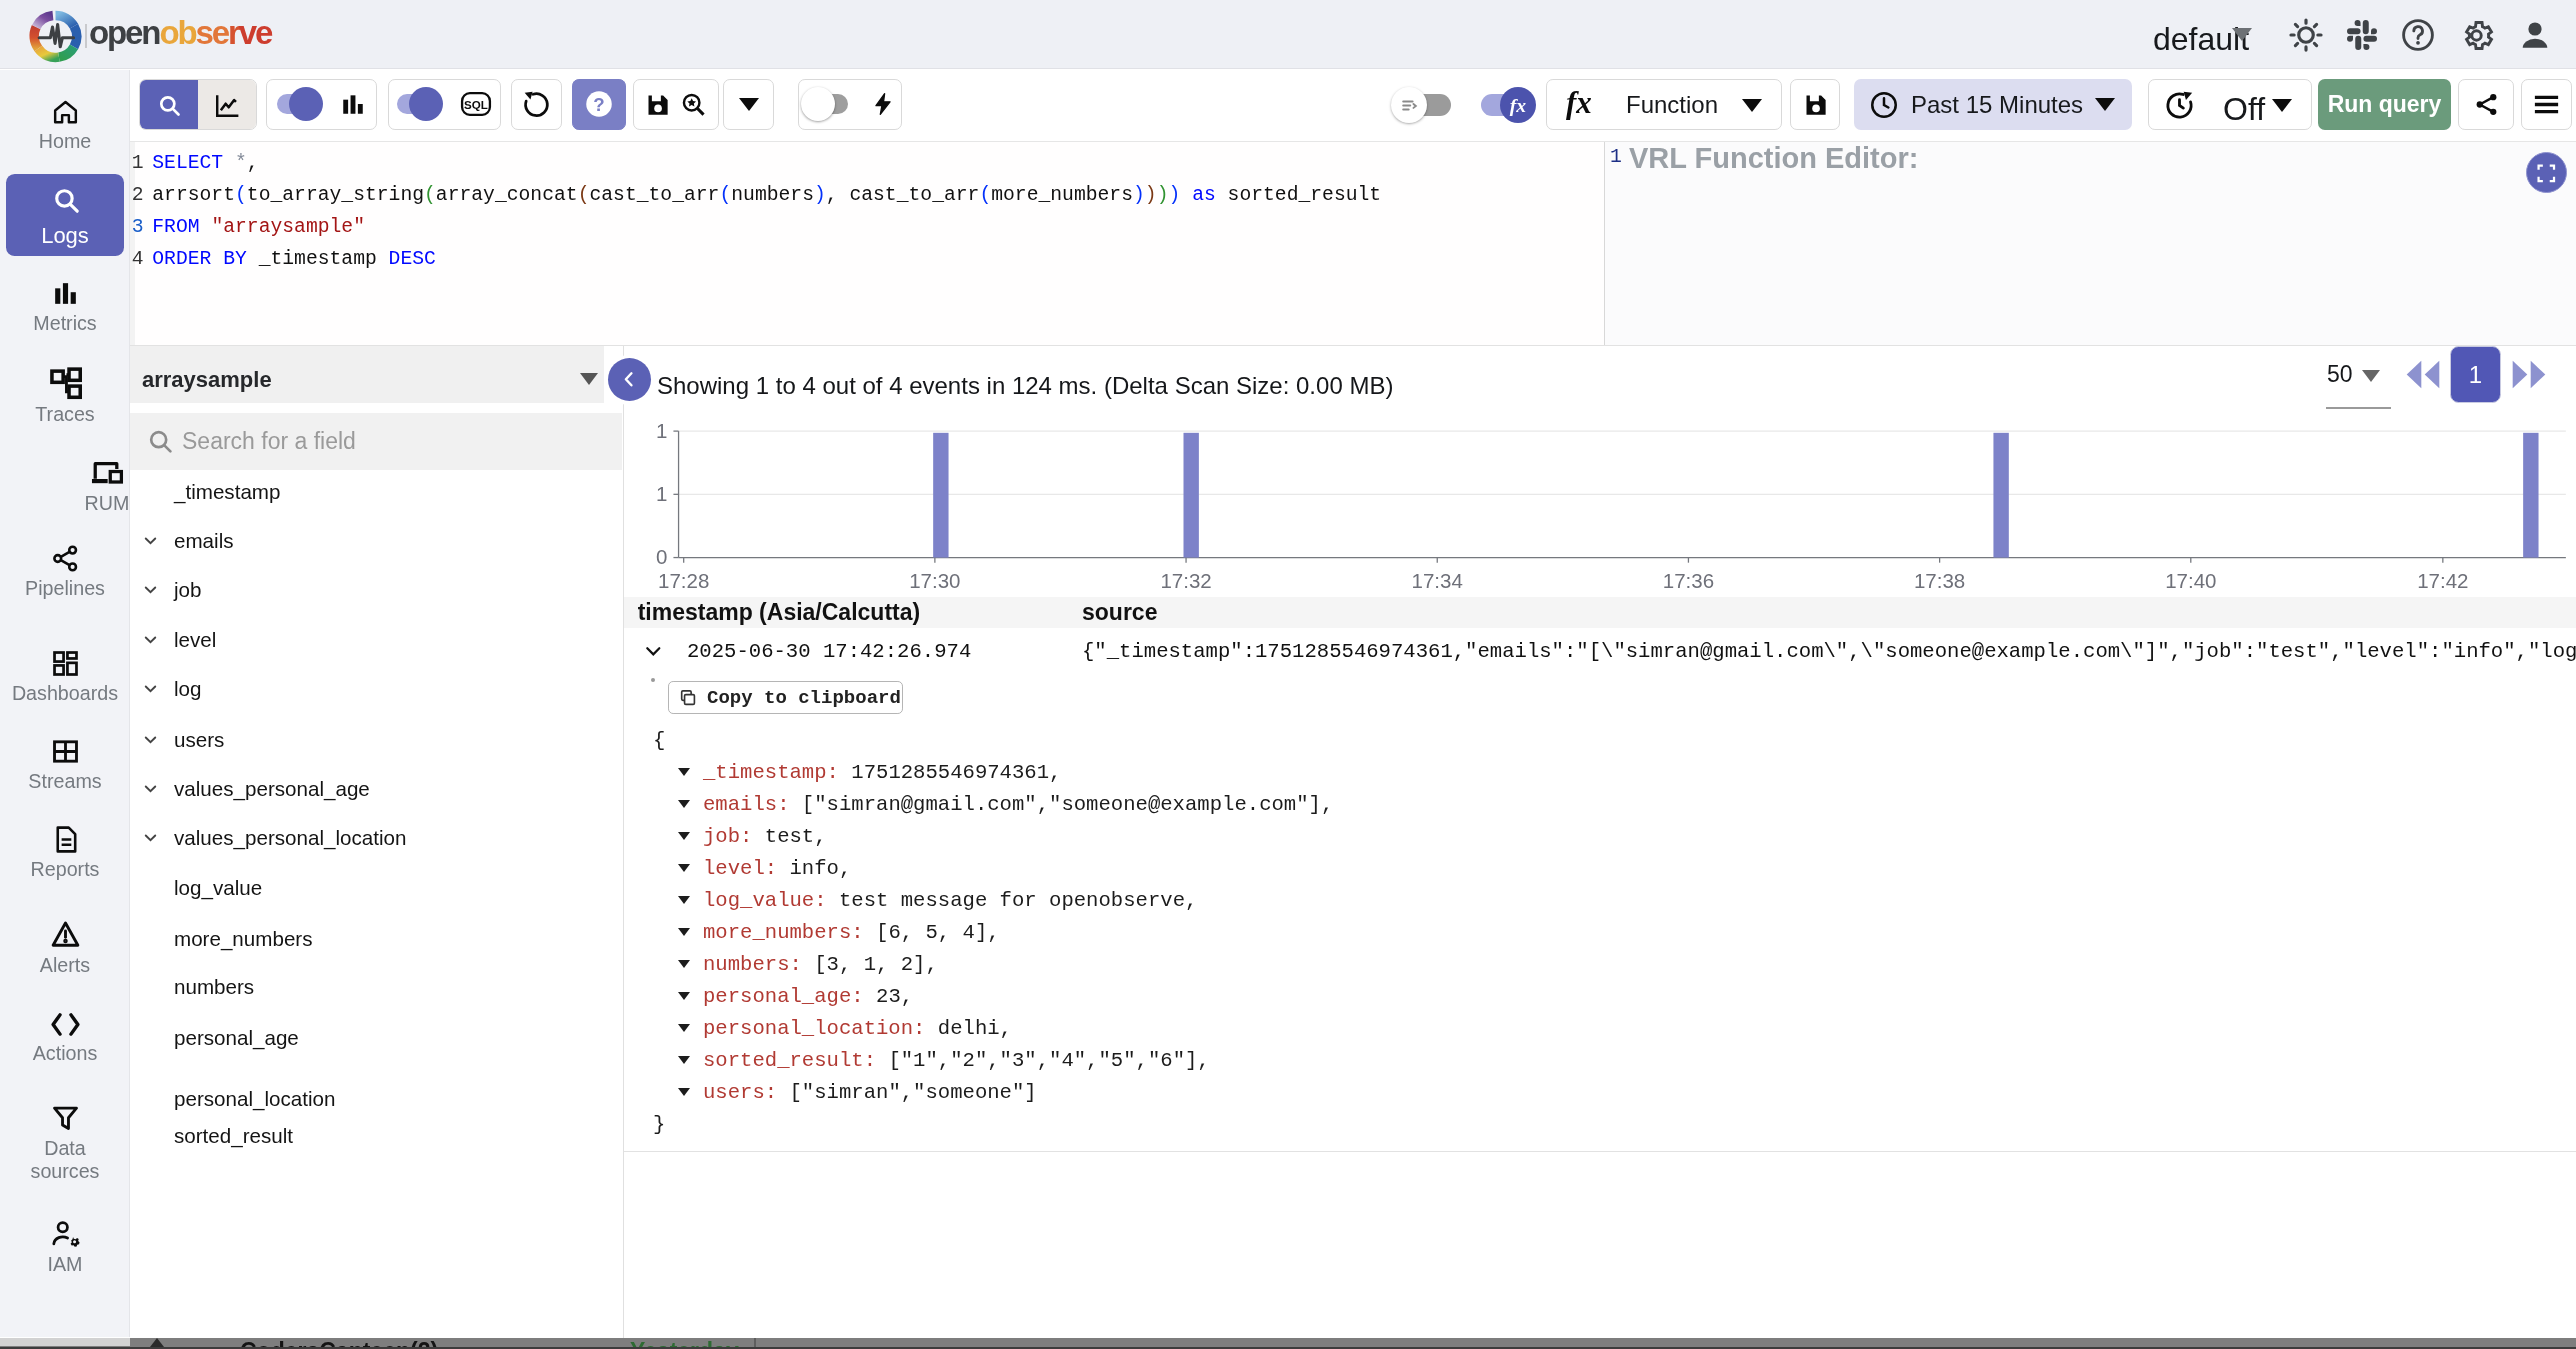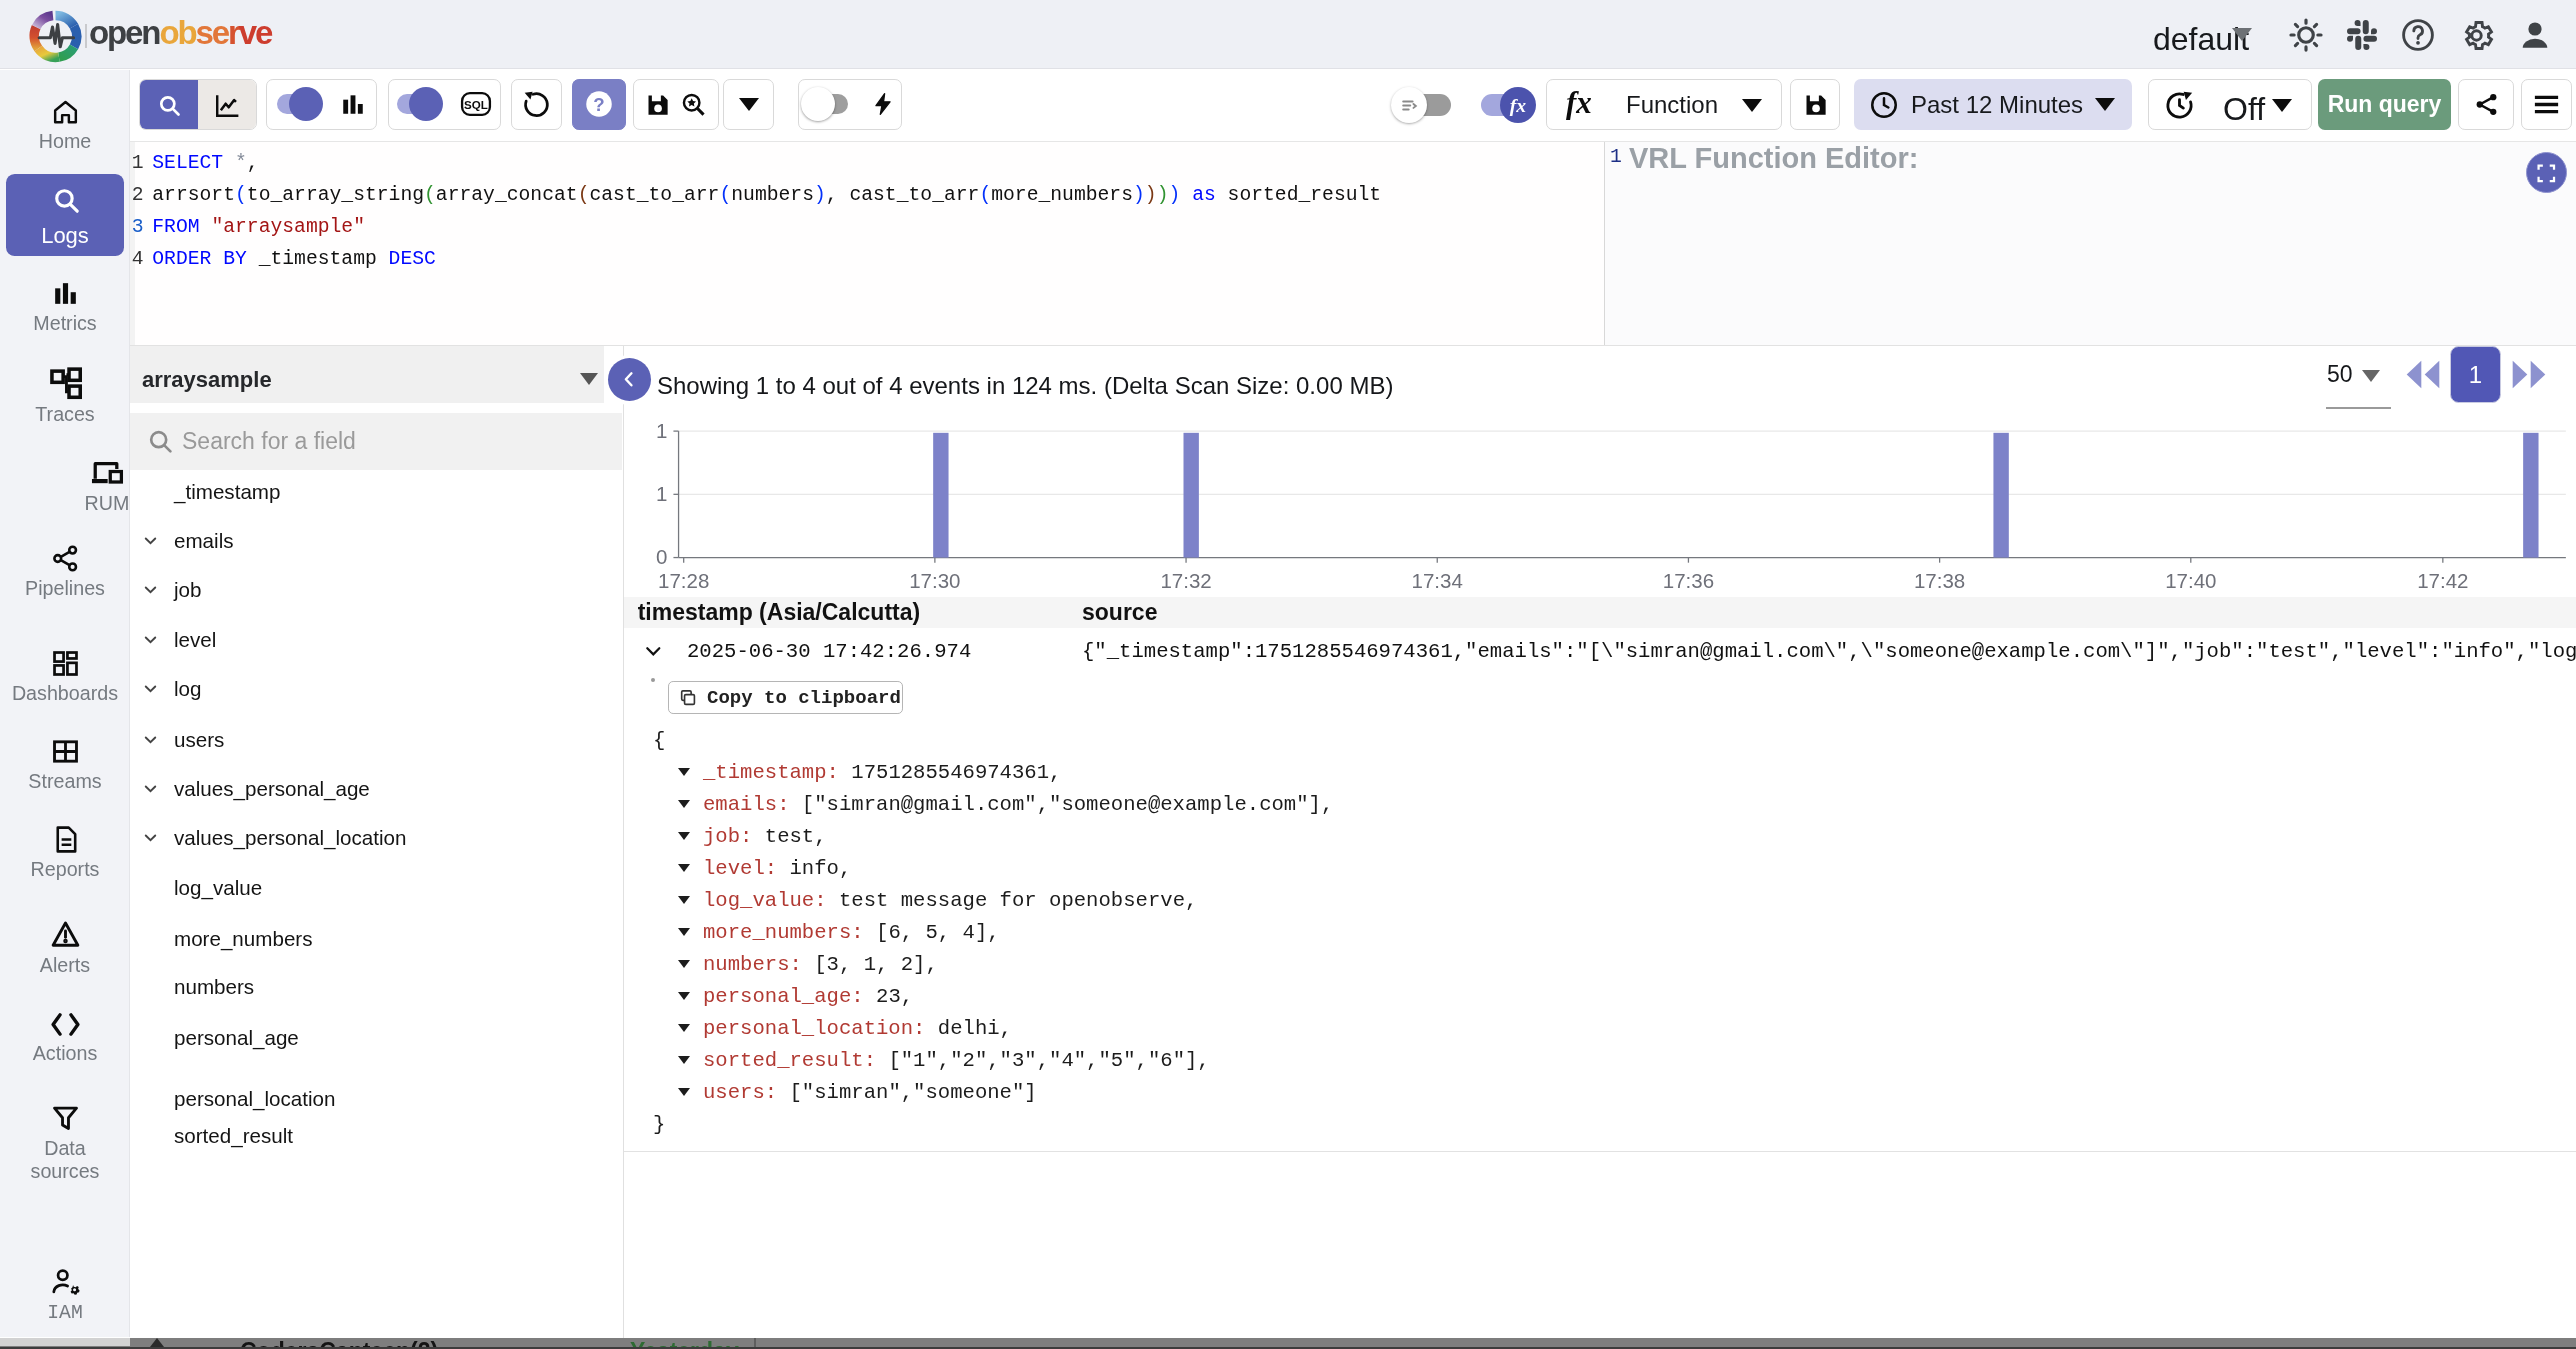--- a/index.html
+++ b/index.html
@@ -170,21 +170,21 @@
           <path d="M12 3.6 21 19.8 H3 Z"></path>
           <path d="M12 9.5 V14" stroke-linecap="round"></path>
           <circle cx="12" cy="16.8" r="0.6" fill="#0c0c0c"></circle>
         </svg><div class="lbl">Alerts</div></div>
     <div class="nav" style="top:940px;"><svg width="33" height="29" viewBox="0 0 24 20" fill="none" stroke="#0c0c0c" stroke-width="2.5" stroke-linecap="round" stroke-linejoin="round">
           <path d="M8 3 3 10 8 17 M16 3 21 10 16 17"></path>
         </svg><div class="lbl">Actions</div></div>
     <div class="nav" style="top:1033px;"><svg width="31" height="31" viewBox="0 0 24 24" fill="none" stroke="#0c0c0c" stroke-width="2.2" stroke-linejoin="round">
           <path d="M3.5 4 H20.5 L14.3 11.4 V19.8 L9.7 17 V11.4 Z"></path>
         </svg><div class="lbl">Data<br>sources</div></div>
-    <div class="nav" style="top:1195px;font-family:Liberation Mono, monospace;"><svg width="33" height="33" viewBox="0 0 24 24" fill="none" stroke="#0c0c0c" stroke-width="2">
+    <div class="nav" style="top:1147px;"><svg width="33" height="33" viewBox="0 0 24 24" fill="none" stroke="#0c0c0c" stroke-width="2">
           <circle cx="10" cy="7.5" r="3.4"></circle>
           <path d="M3.5 19.5 a6.5 5.5 0 0 1 10 -4.2" stroke-linecap="round"></path>
           <g fill="#0c0c0c" stroke="none">
             <path d="M17.5 14.5 l.5 1.4 1.4.2 1-.9 1.2.8-.4 1.4 1 1-.3 1.4-1.4.4-.4 1.3-1.4.2-.8-1.1-1.4.1-.8-1.2.9-1.1-.5-1.3 1-1z"></path>
             <circle cx="18.6" cy="18" r="1.1" fill="#f2f3f7"></circle>
           </g>
         </svg><div class="lbl">IAM</div></div>
   </div>
   <div id="toolbar">
 
@@ -282,21 +282,21 @@
       <svg width="27" height="27" viewBox="0 0 24 24" fill="#0c0c0c">
           <path d="M4 4 H17 L21 8 V21 H4 Z M7 4 V9 H15 V4 Z" fill-rule="evenodd"></path>
           <circle cx="12.5" cy="15.5" r="3.4" fill="#fff"></circle>
         </svg>
     </div>
     <div class="abs" style="left:1724px;top:8.6px;width:278px;height:51px;background:#dcddf0;border-radius:6.9px;">
       <svg class="abs" style="left:14.6px;top:11px;" width="30" height="30" viewBox="0 0 24 24" fill="none" stroke="#0c0c0c" stroke-width="2">
           <circle cx="12" cy="12" r="9.4"></circle>
           <path d="M12 6.5 V12 L15.5 14" stroke-linecap="round"></path>
         </svg>
-      <span class="abs" style="left:57px;top:12px;font-size:24px;color:#17191c;">Past 12 Minutes</span>
+      <span class="abs" style="left:57px;top:12px;font-size:24px;color:#17191c;">Past 15 Minutes</span>
       <div class="abs" style="right:17px;top:19.7px;width:0;height:0;border-left:10.3px solid transparent;border-right:10.3px solid transparent;border-top:13px solid #0c0c0c;"></div>
     </div>
     <div class="tbtn" style="left:2018px;width:164px;">
       <svg class="abs" style="left:15.4px;top:10.3px;" width="31" height="31" viewBox="0 0 24 24" fill="none" stroke="#0c0c0c" stroke-width="2.2">
           <path d="M14.8 3.45 A 9 9 0 1 0 20.55 9.2" stroke-linecap="round"></path>
           <path d="M15.2 1.4 L21.8 2.2 L17.0 7.8 Z" fill="#0c0c0c" stroke="none"></path>
           <path d="M12 7.5 V12 L15 14" stroke-linecap="round"></path>
         </svg>
       <span class="abs" style="left:74px;top:11px;font-size:32px;color:#17191c;">Off</span>
       <div class="abs" style="right:19px;top:19.7px;width:0;height:0;border-left:10.3px solid transparent;border-right:10.3px solid transparent;border-top:13px solid #0c0c0c;"></div>

